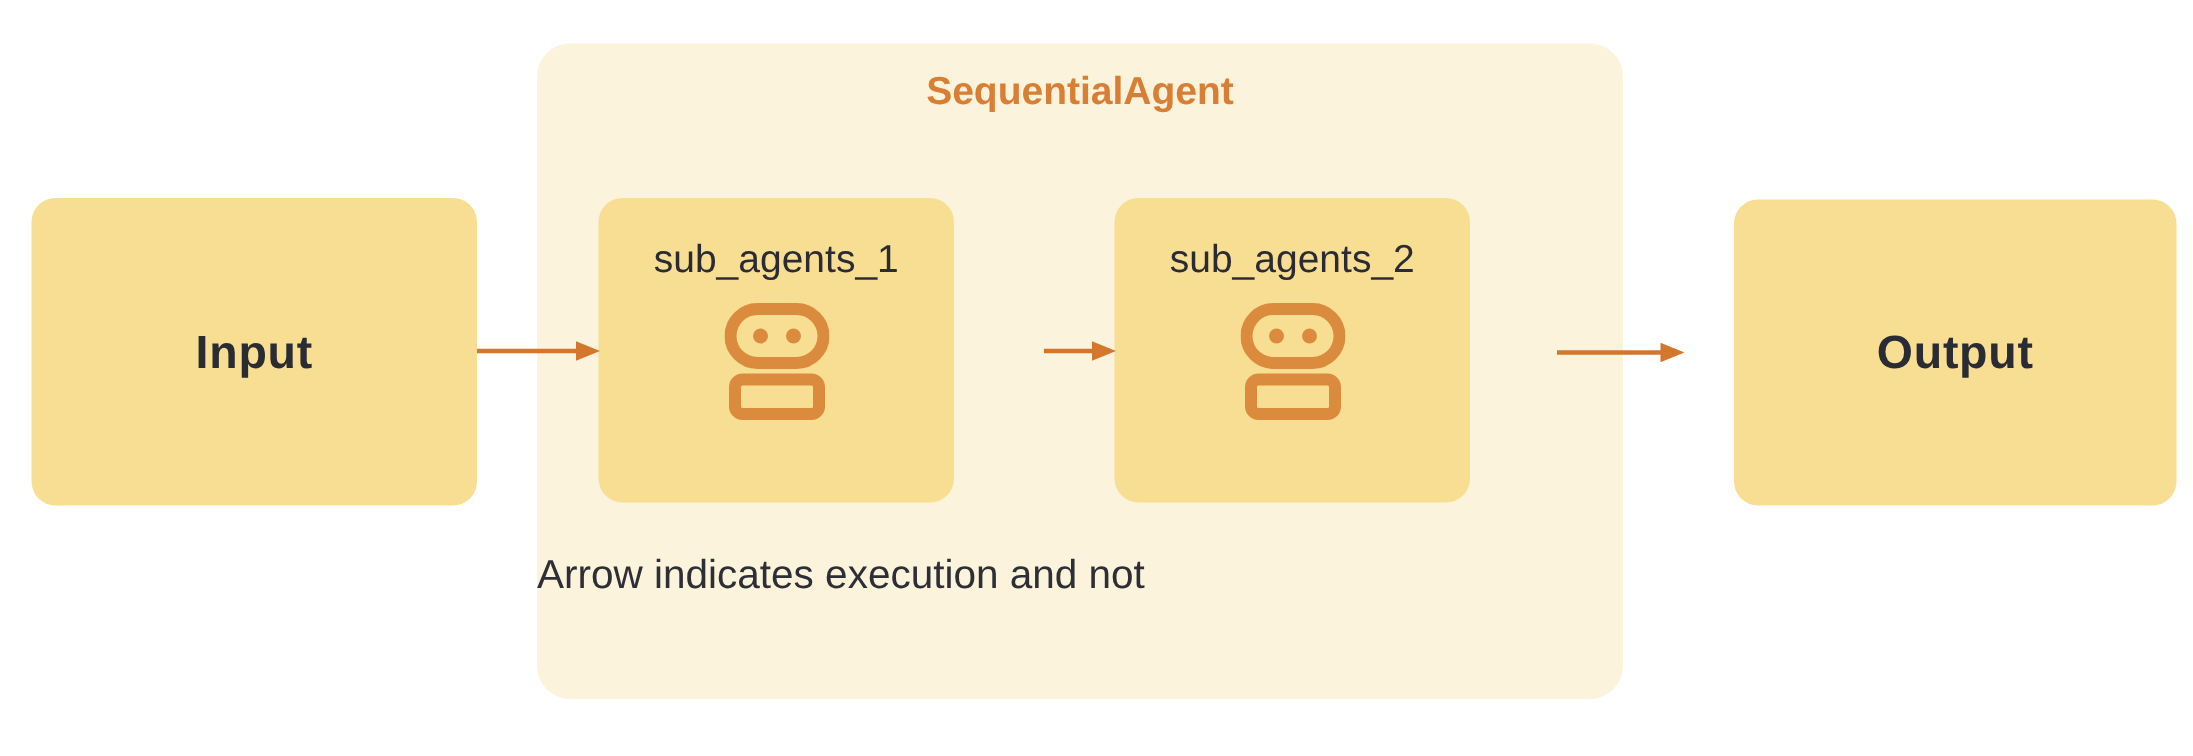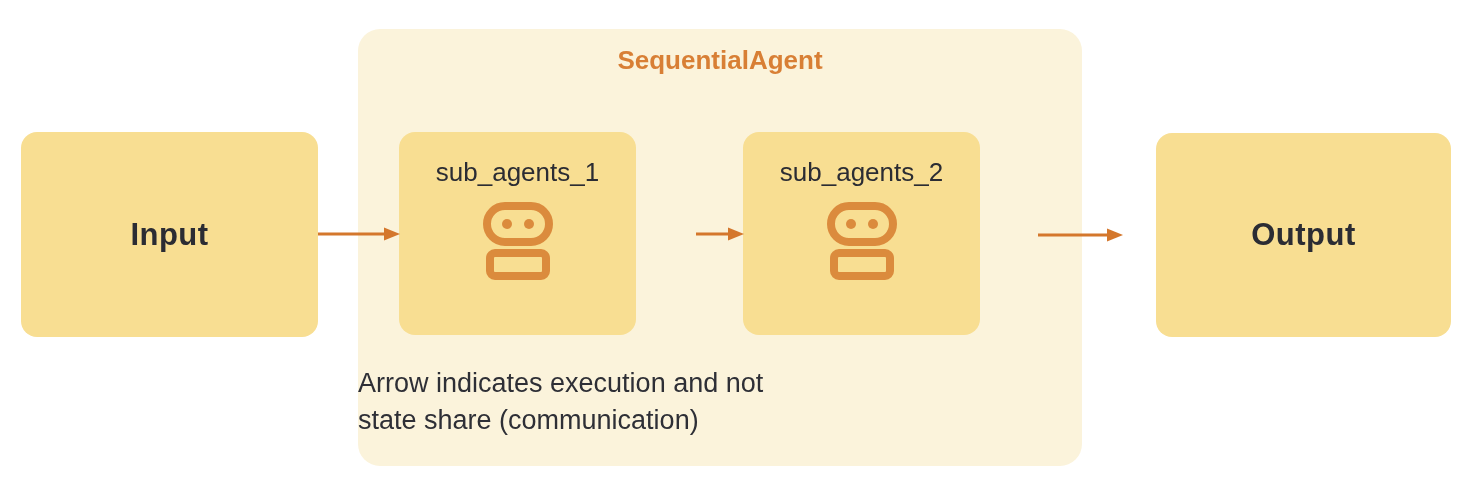--- a/index.html
+++ b/index.html
@@ -99,21 +99,20 @@
       <svg class="robot-svg" width="70" height="78" viewBox="0 0 70 78" aria-hidden="true">
         <rect x="4" y="4" width="62" height="36" rx="18" fill="none" stroke="#DB8B3D" stroke-width="8"></rect>
         <circle cx="24" cy="22" r="5" fill="#DB8B3D"></circle>
         <circle cx="46" cy="22" r="5" fill="#DB8B3D"></circle>
         <rect x="7" y="51" width="56" height="23" rx="5" fill="none" stroke="#DB8B3D" stroke-width="8"></rect>
       </svg>
     </div>
 
     <div class="caption">
       <span>Arrow indicates execution and not</span><br>
-      <span>state share (communication)</span>
     </div>
   </div>
 
   <div class="io-node output">
     <span>Output</span>
   </div>
 
   <svg class="arrow-layer" width="1462" height="504" viewBox="0 0 1462 504">
     <g stroke="#D4772C" stroke-width="3" fill="#D4772C">
       <g>

